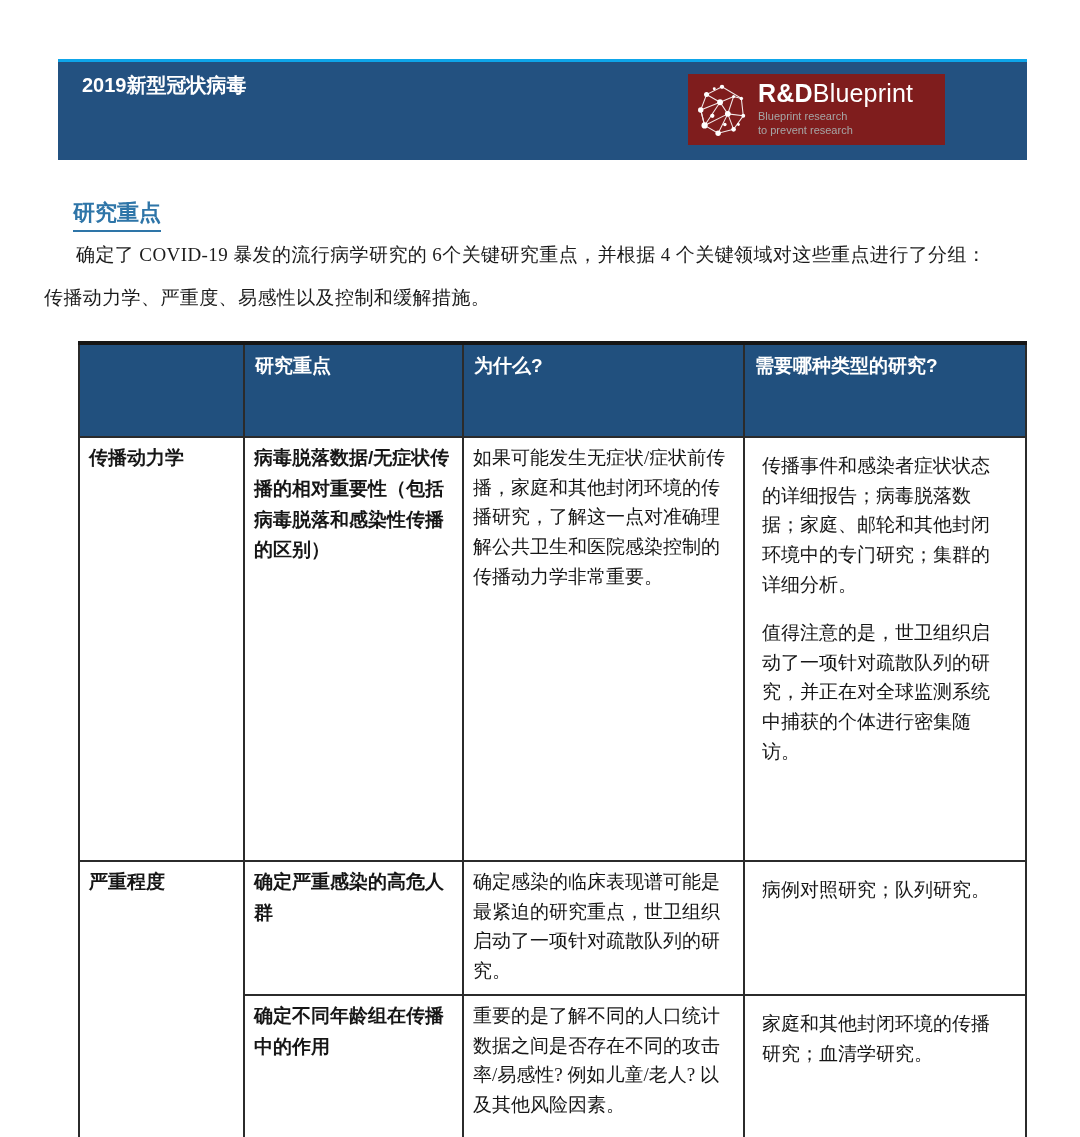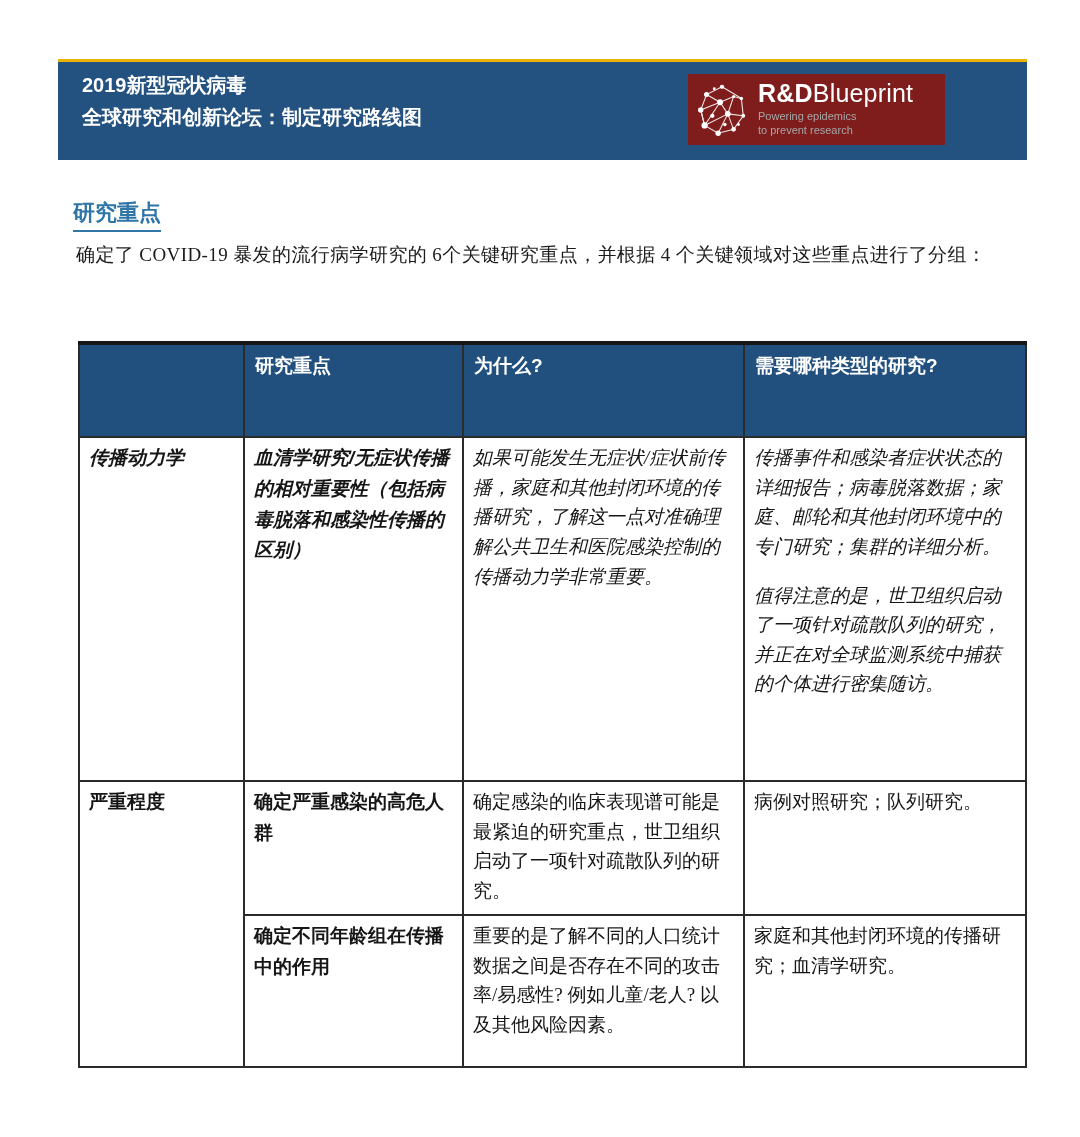--- a/index.html
+++ b/index.html
@@ -1,21 +1,21 @@
 <!DOCTYPE html>
 <html><head>
 <meta charset="utf-8">
 <style>
   html,body{margin:0;padding:0;background:#ffffff;}
   .page{position:relative;width:1080px;height:1137px;background:#ffffff;overflow:hidden;
         font-family:"Liberation Serif","DejaVu Serif",serif;}
 
   
   .banner{position:absolute;left:58px;top:59px;width:969px;height:101px;
-          background:#235180;border-top:3px solid #eab308;box-sizing:border-box;}
+          background:#235180;border-top:3px solid #0ea5e9;box-sizing:border-box;}
   .banner-text{position:absolute;left:24px;top:13px;color:#ffffff;
                font-family:"Liberation Sans","DejaVu Sans",sans-serif;font-weight:bold;}
   .banner-line1{font-size:20px;line-height:1;}
   .banner-line2{font-size:20px;line-height:1;margin-top:12px;}
 
   
   .logo{position:absolute;left:630px;top:12px;width:257px;height:71px;background:#7f1d1d;
         display:flex;align-items:center;box-sizing:border-box;}
   .logo svg{width:58px;height:62px;margin-left:5px;flex:0 0 auto;}
   .logo-textcol{margin-left:7px;font-family:"Liberation Sans","DejaVu Sans",sans-serif;}
@@ -39,35 +39,34 @@
   .research-table th,.research-table td{border:2px solid #2b2b2b;vertical-align:top;
                   box-sizing:border-box;text-align:left;}
   .research-table thead th{background:#21507e;color:#ffffff;
         font-family:"Liberation Sans","DejaVu Sans",sans-serif;
         font-weight:bold;font-size:19px;padding:8px 10px;height:94px;
         border-top:4px solid #161616;}
   .research-table td{padding:5px 9px 8px 9px;font-size:19px;color:#161616;}
   td.cat,td.pri{font-family:"Liberation Sans","DejaVu Sans",sans-serif;
                 font-weight:700;line-height:1.62;}
   td.why,td.res{font-family:"Liberation Serif","DejaVu Serif",serif;line-height:1.56;}
-  td.res p,td.why p{margin:0;}
+  td.res p,td.why p{margin:8px;}
   td.res p + p{margin-top:19px;}
-  tr.row1 td{height:344px;font-style:italic;}
+  tr.row1 td{height:424px;}
   tr.row2 td{height:134px;}
   tr.row3 td{height:152px;}
 </style>
 </head>
 <body>
 
 <div class="page">
 
   <div class="banner">
     <div class="banner-text">
       <div class="banner-line1">2019新型冠状病毒</div>
-      <div class="banner-line2">全球研究和创新论坛：制定研究路线图</div>
     </div>
 
     <div class="logo">
       <svg viewBox="0 0 60 60" xmlns="http://www.w3.org/2000/svg">
         <g stroke="#ffffff" stroke-width="1.1" fill="none" opacity="0.9">
           <path d="M30 6 L14 14 L8 30 L12 46 L26 54 L42 50 L52 36 L50 18 L30 6"></path>
           <path d="M14 14 L28 22 L12 46"></path>
           <path d="M28 22 L8 30"></path>
           <path d="M28 22 L42 16 L50 18"></path>
           <path d="M28 22 L36 34 L26 54"></path>
@@ -91,50 +90,51 @@
           <circle cx="36" cy="34" r="3.0"></circle>
           <circle cx="20" cy="36" r="2.2"></circle>
           <circle cx="22" cy="8" r="1.5"></circle>
           <circle cx="47" cy="45" r="1.5"></circle>
           <circle cx="33" cy="45" r="1.8"></circle>
         </g>
       </svg>
       <div class="logo-textcol">
         <div class="logo-brand"><span class="brand-bold">R&amp;D</span><span class="brand-light">Blueprint</span></div>
         <div class="logo-tagline">
-          <div>Powering epidemics</div>
+          <div>Blueprint research</div>
           <div>to prevent research</div>
         </div>
       </div>
     </div>
   </div>
 
   <h2 class="section-title">研究重点</h2>
 
   <p class="intro intro-line1">确定了 COVID-19 暴发的流行病学研究的 6个关键研究重点，并根据 4 个关键领域对这些重点进行了分组：</p>
+  <p class="intro intro-line2">传播动力学、严重度、易感性以及控制和缓解措施。</p>
 
   <table class="research-table">
     <colgroup>
       <col style="width:165px">
         <col style="width:219px">
         <col style="width:281px">
         <col style="width:282px">
     </colgroup>
     <thead>
       <tr>
         <th></th>
         <th>研究重点</th>
         <th>为什么?</th>
         <th>需要哪种类型的研究?</th>
       </tr>
     </thead>
     <tbody>
       <tr class="row1">
         <td class="cat">传播动力学</td>
-        <td class="pri">血清学研究/无症状传播的相对重要性（包括病毒脱落和感染性传播的区别）</td>
+        <td class="pri">病毒脱落数据/无症状传播的相对重要性（包括病毒脱落和感染性传播的区别）</td>
         <td class="why">如果可能发生无症状/症状前传播，家庭和其他封闭环境的传播研究，了解这一点对准确理解公共卫生和医院感染控制的传播动力学非常重要。</td>
         <td class="res">
           <p>传播事件和感染者症状状态的详细报告；病毒脱落数据；家庭、邮轮和其他封闭环境中的专门研究；集群的详细分析。</p>
           <p>值得注意的是，世卫组织启动了一项针对疏散队列的研究，并正在对全球监测系统中捕获的个体进行密集随访。</p>
         </td>
       </tr>
       <tr class="row2">
         <td class="cat" rowspan="2">严重程度</td>
         <td class="pri">确定严重感染的高危人群</td>
         <td class="why">确定感染的临床表现谱可能是最紧迫的研究重点，世卫组织启动了一项针对疏散队列的研究。</td>

